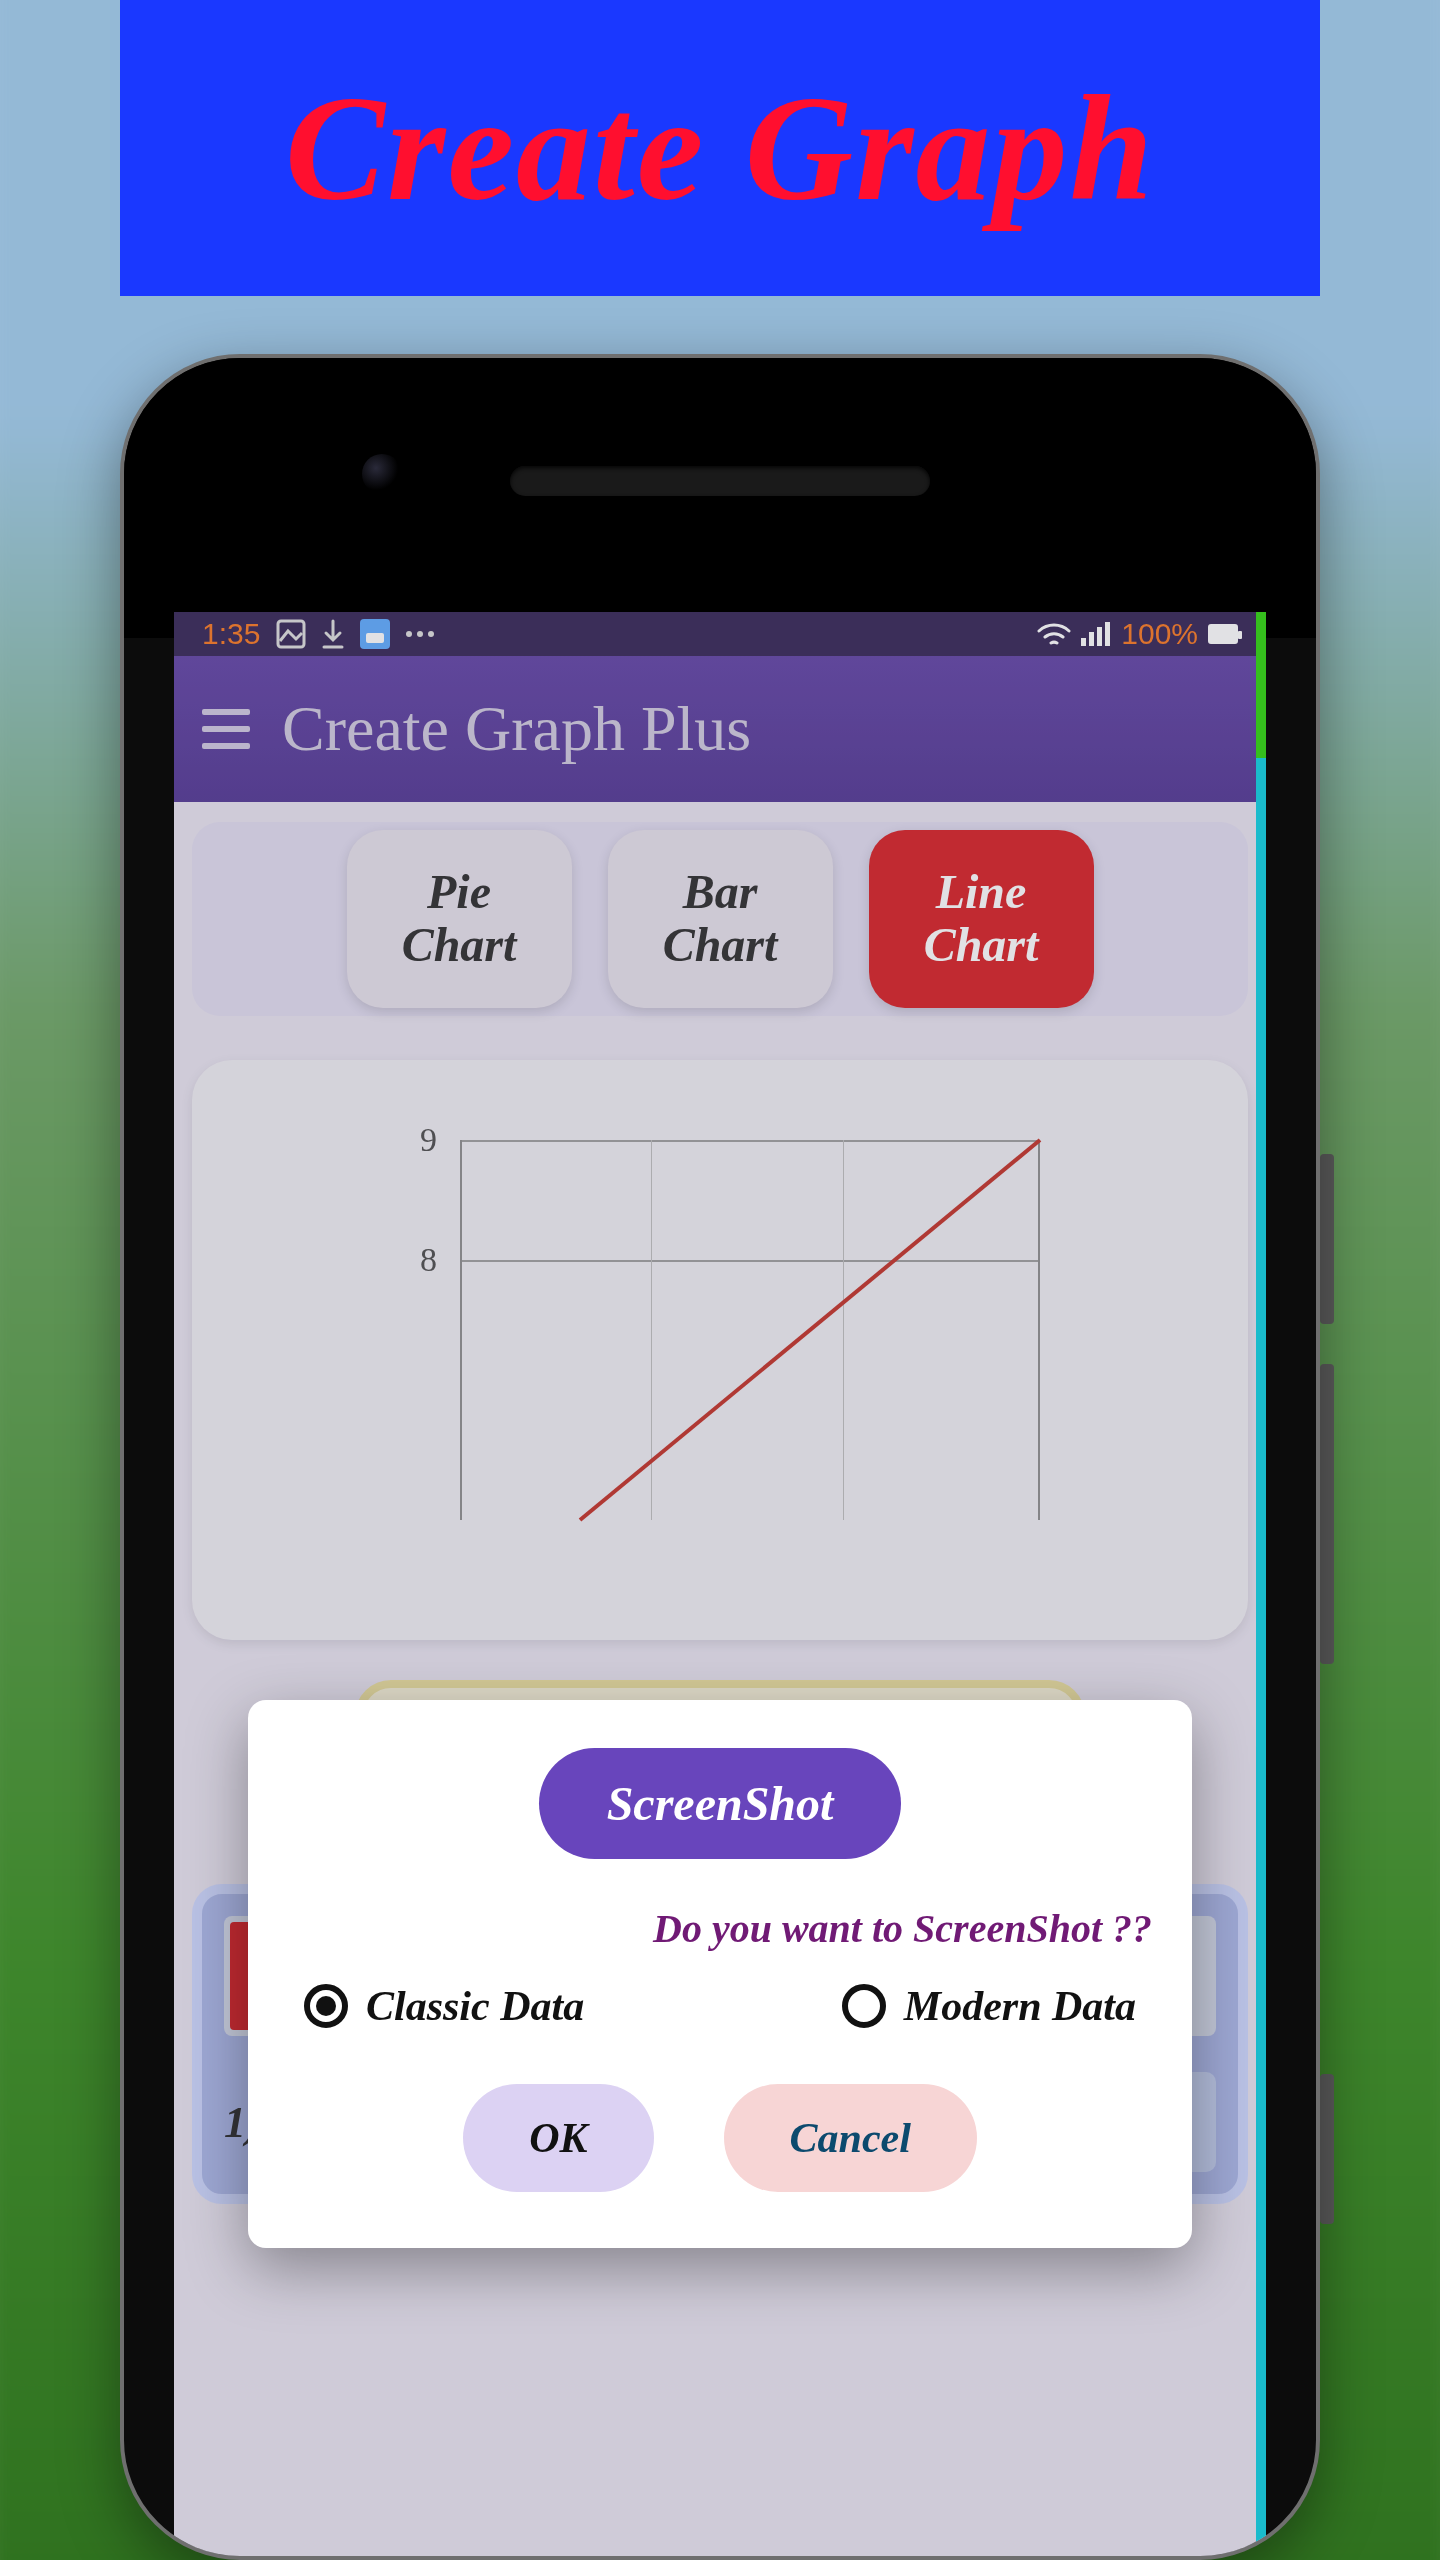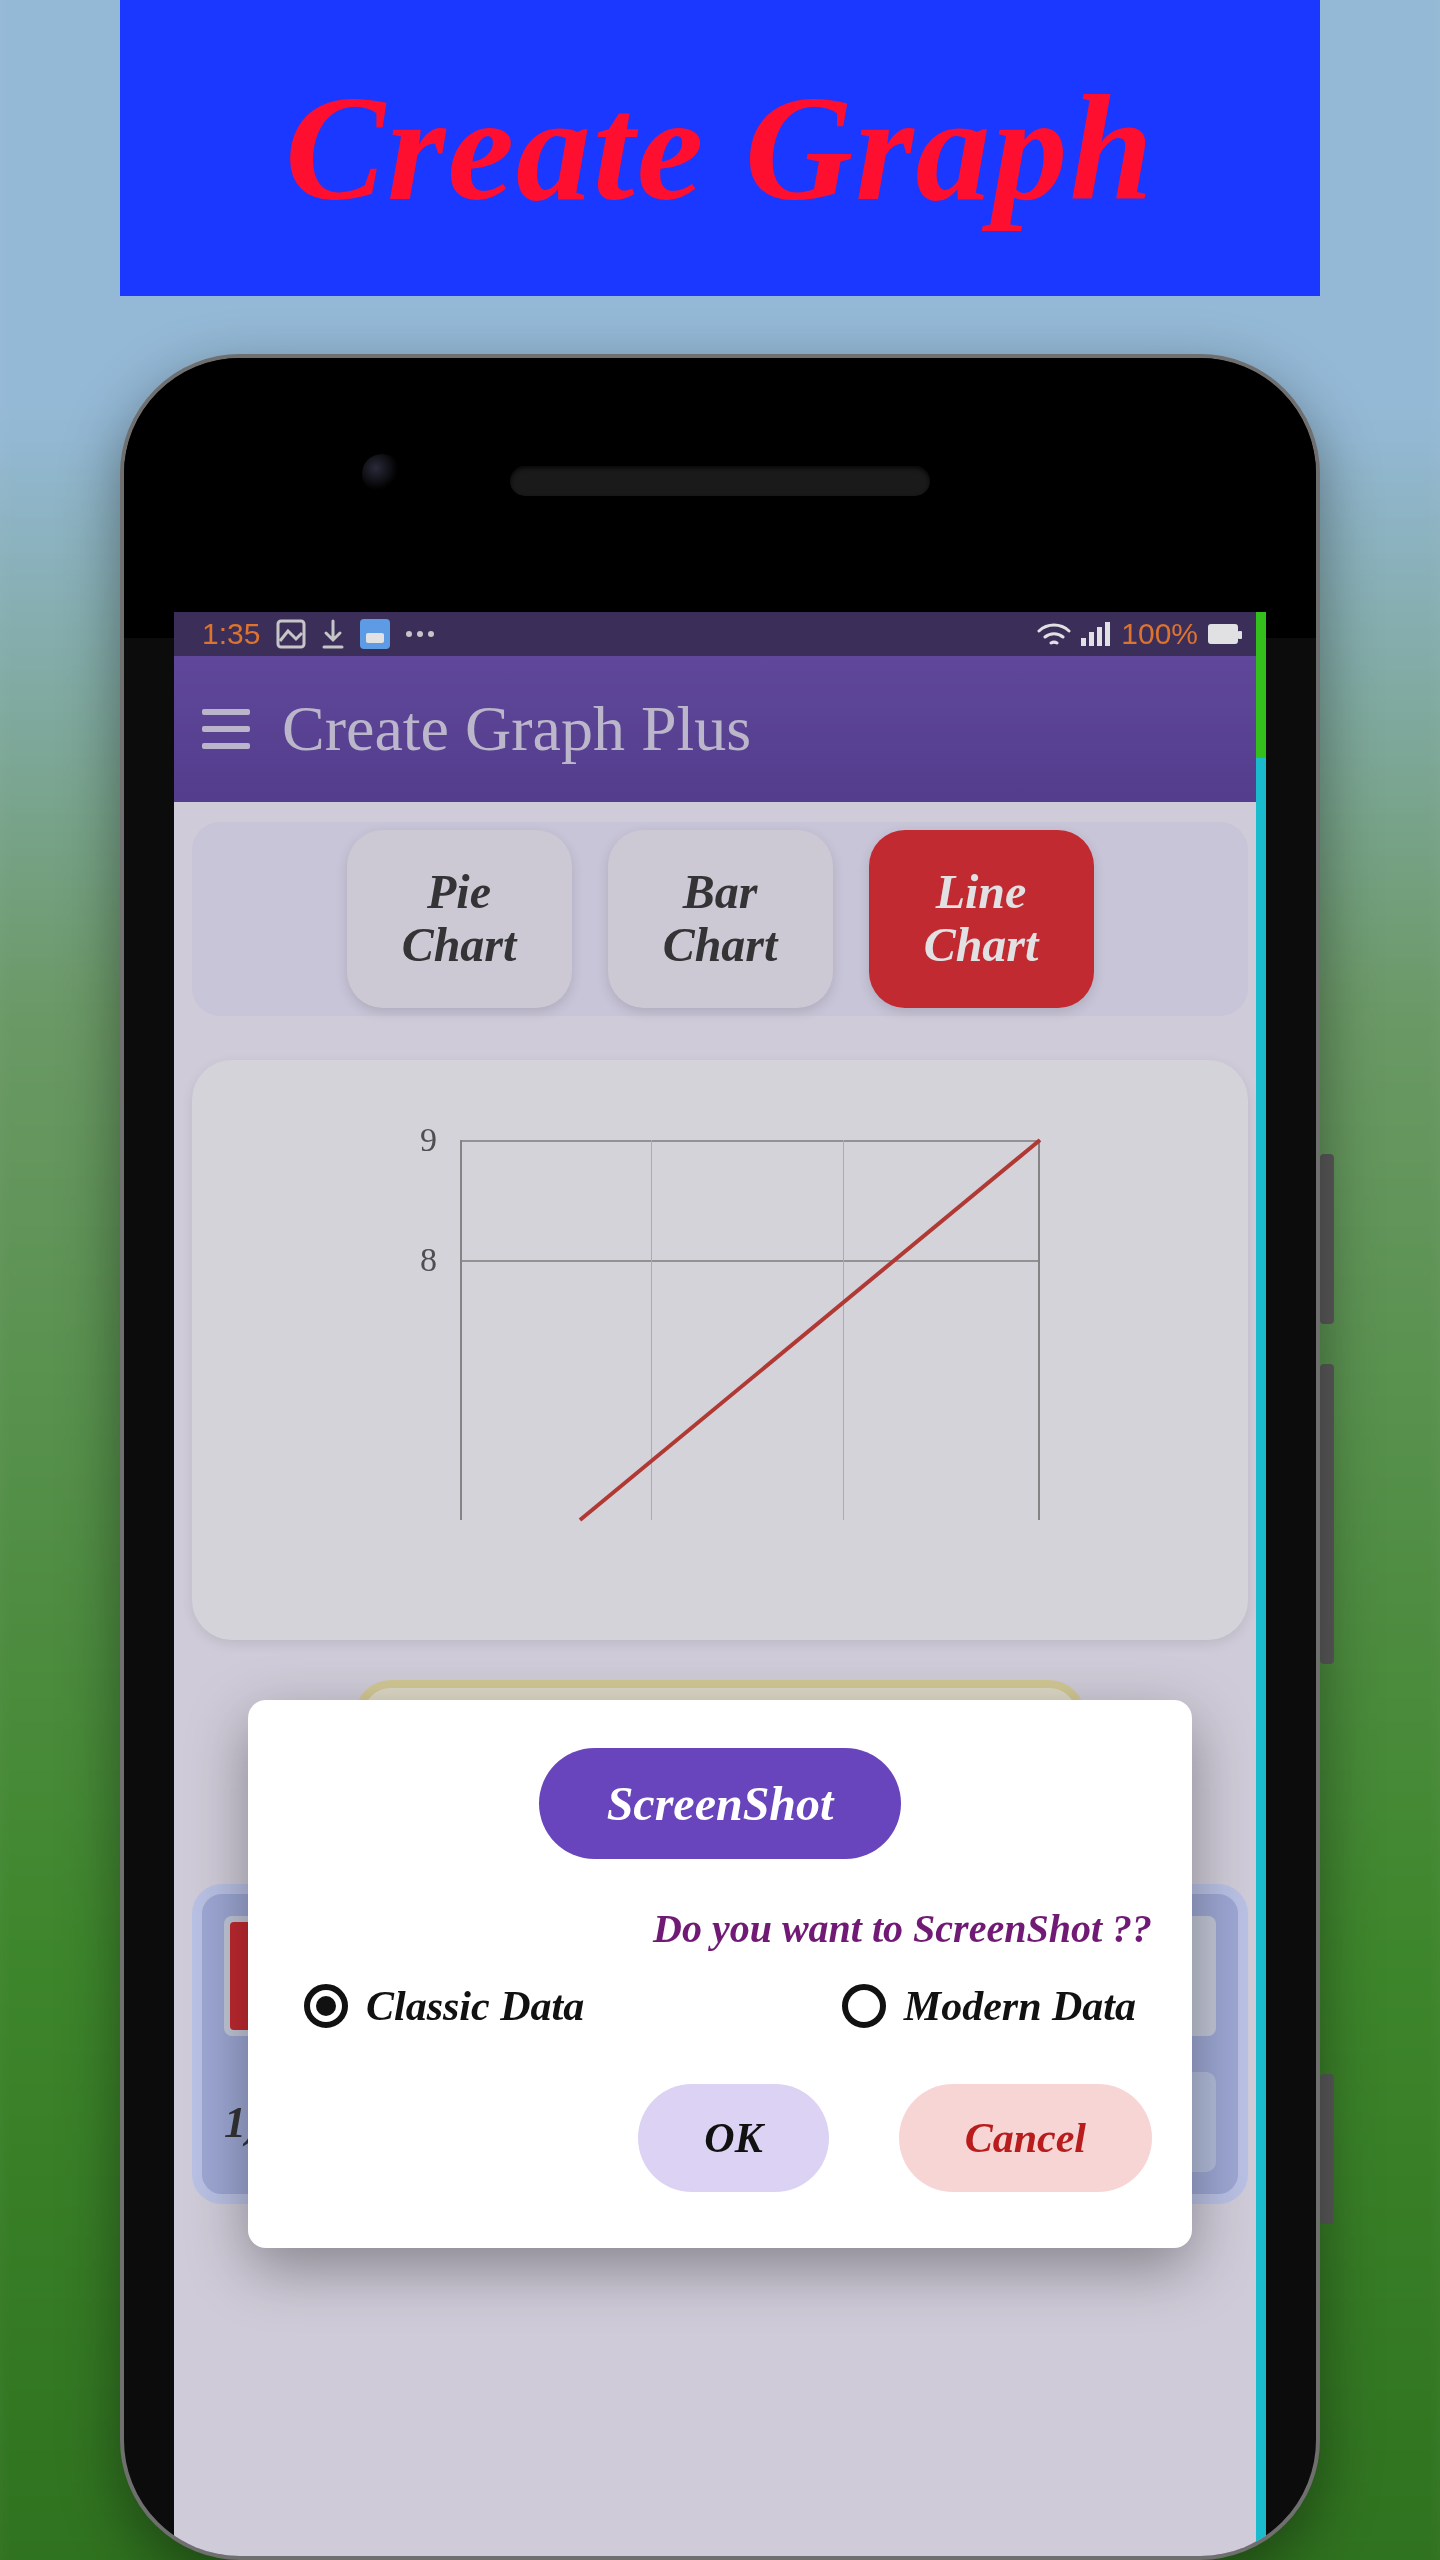--- a/index.html
+++ b/index.html
@@ -81,25 +81,25 @@
 .dialog{position:absolute;z-index:10;left:74px;right:74px;top:1088px;
  background:#fff;border-radius:18px;box-shadow:0 20px 60px rgba(0,0,0,.35);
  padding:48px 40px 56px}
 .pill{display:block;margin:0 auto;background:#6845bc;color:#fff;
  font:italic 700 48px Georgia;padding:28px 68px;border-radius:60px;border:none}
 .dlg-q{text-align:right;margin-top:46px;font:italic 700 40px Georgia;color:#701a75}
 .radios{display:flex;justify-content:space-between;padding:30px 16px 10px}
 .radio{display:flex;align-items:center;gap:18px;font:italic 700 42px Georgia;color:#111}
 .rcircle{width:44px;height:44px;border:6px solid #111;border-radius:50%;display:flex;align-items:center;justify-content:center}
 .rcircle.on:after{content:"";width:20px;height:20px;border-radius:50%;background:#111}
-.dlg-acts{display:flex;justify-content:flex-end;gap:70px;margin-top:44px}
+.dlg-acts{display:flex;justify-content:center;gap:70px;margin-top:44px}
 .dlg-btn{border:none;border-radius:56px;padding:30px 66px;
  font:italic 700 42px Georgia}
 .dlg-btn.ok{background:#dcd2f3;color:#111}
-.dlg-btn.cancel{background:#f7d5d5;color:#b91c1c}
+.dlg-btn.cancel{background:#f7d5d5;color:#0c4a6e}
 </style>
 </head>
 <body>
 <div class="bg"></div>
 
 <div class="banner">
   <div class="banner-text">Create Graph</div>
 </div>
 
 <div class="phonewrap">

